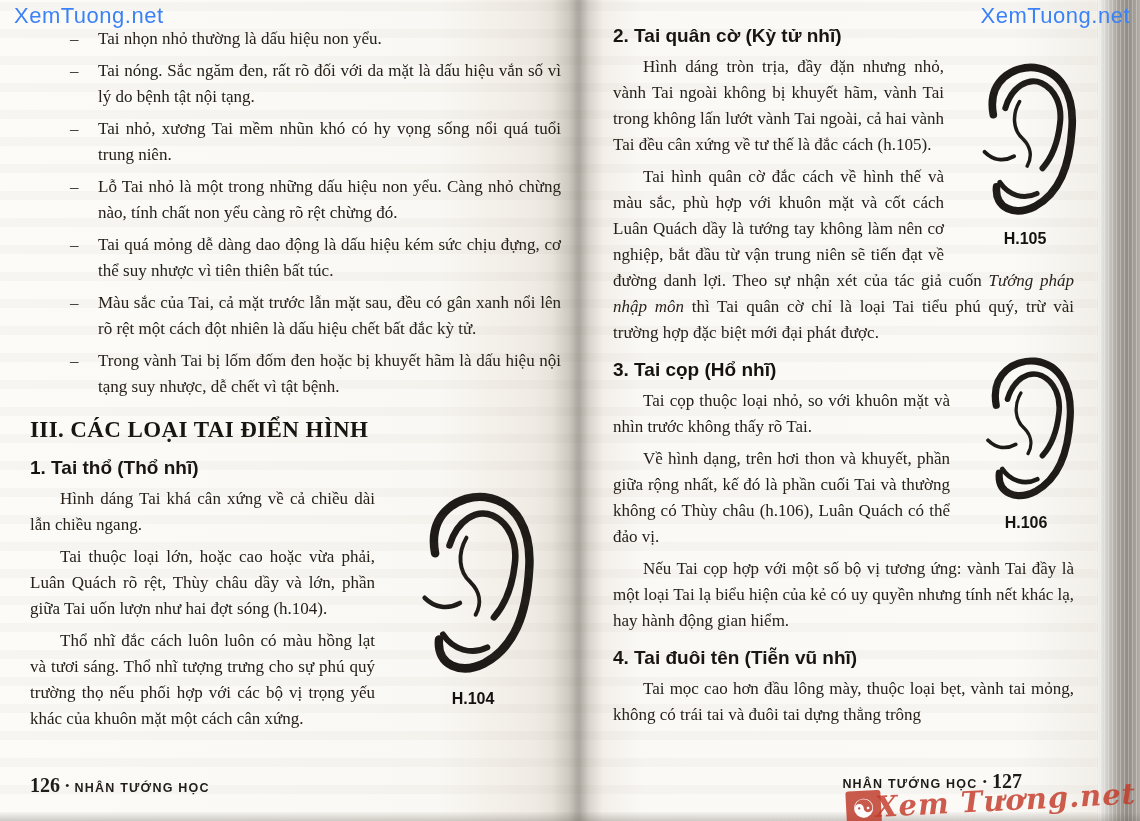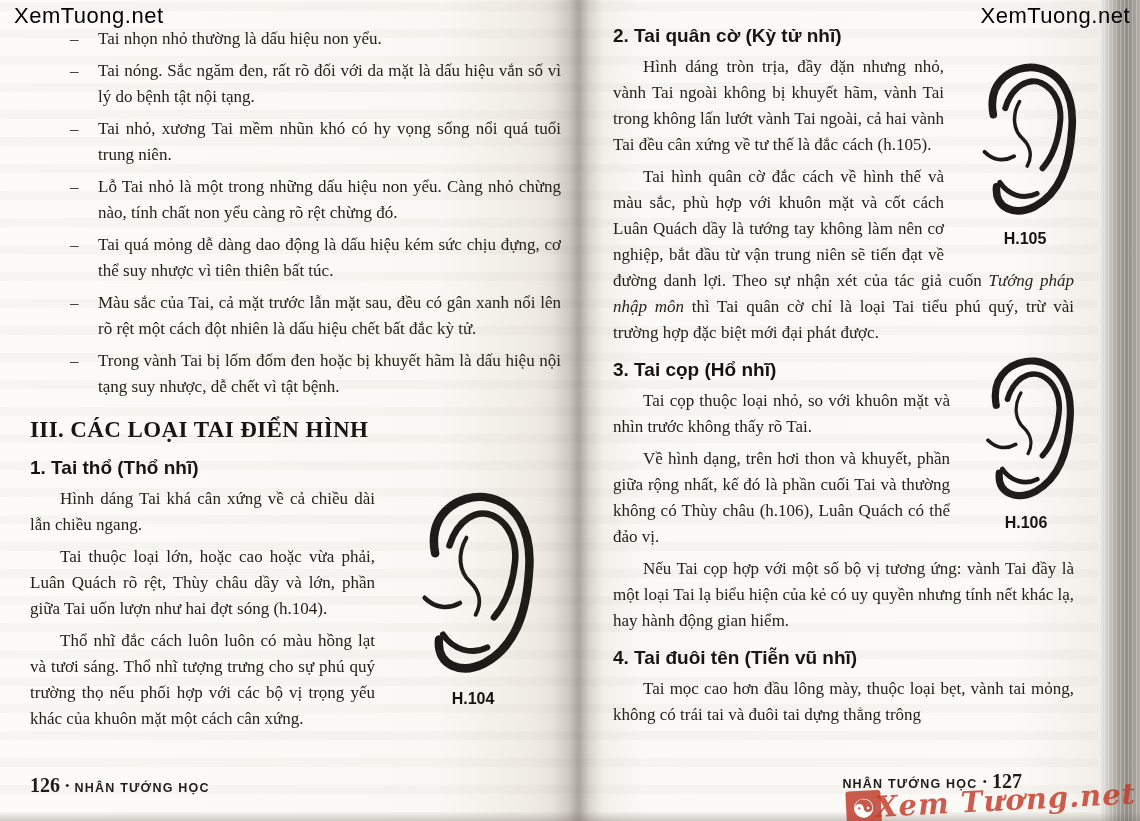--- a/index.html
+++ b/index.html
@@ -48,21 +48,21 @@
   
   .footer{position:absolute;white-space:nowrap;color:#1d1a16;}
   .footer-left{left:30px;bottom:24px;}
   .footer-right{right:76px;bottom:28px;}
   .pnum{font:bold 20px "Liberation Serif",serif;}
   .btitle{font:bold 12.5px "Liberation Sans","DejaVu Sans",sans-serif;letter-spacing:1.2px;}
   .sep{font-size:13px;margin:0 5px;vertical-align:2px;}
 
   
   .wm{position:absolute;font:22px "Liberation Sans","DejaVu Sans",sans-serif;
-      color:#000000;letter-spacing:0.5px;z-index:5;}
+      color:#3b82f6;letter-spacing:0.5px;z-index:5;}
   .wm-tl{left:14px;top:3px;}
   .wm-tr{right:10px;top:3px;}
   .logo-wm{position:absolute;right:4px;bottom:2px;z-index:6;display:flex;align-items:center;
       transform:rotate(-3deg);}
   .yy-box{width:35px;height:35px;background:rgba(190,62,46,0.85);border-radius:3px;
       display:flex;align-items:center;justify-content:center;margin-right:-6px;}
   .yy-glyph{color:#fff;font:26px/1 "DejaVu Sans",sans-serif;}
   .wm-script{font:italic bold 29px/1 "DejaVu Serif",serif;color:rgba(195,57,40,0.82);
       letter-spacing:1px;}
 </style>

